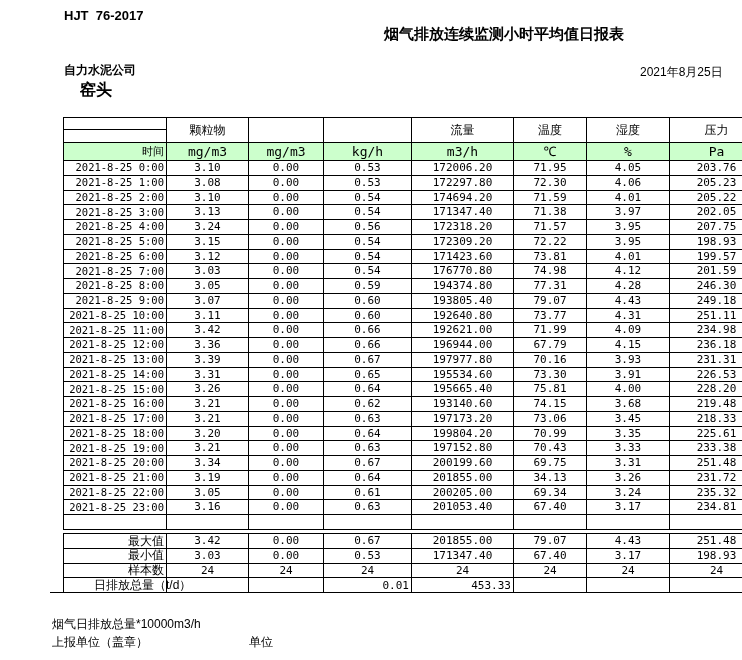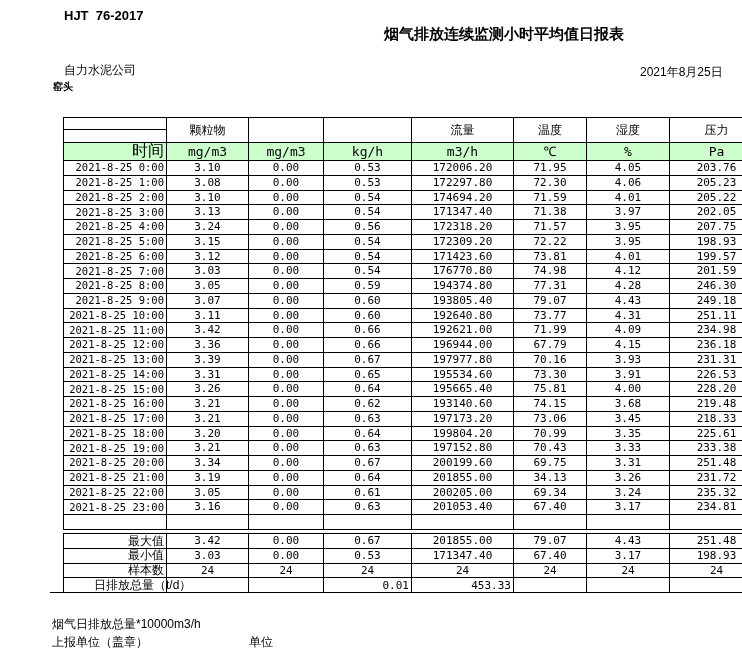--- a/index.html
+++ b/index.html
@@ -2,36 +2,36 @@
 <html><head>
 <meta charset="utf-8">
 <style>
   html,body { margin:0; padding:0; background:#fff; }
   .page {
     position:relative; width:742px; height:660px; background:#ffffff;
     font-family:"Liberation Sans", sans-serif; color:#000; overflow:hidden;margin-left:44px;
   }
   .std-label { position:absolute; left:20px; top:8px; font-size:13px; font-weight:bold; white-space:pre; }
   .doc-title { position:absolute; left:340px; top:25px; font-size:15px; font-weight:bold; white-space:nowrap; }
-  .company   { position:absolute; left:20px; top:62px; font-size:12px; font-weight:normal; }
-  .location  { position:absolute; left:9px; top:80px; font-size:10px; font-weight:bold; }
+  .company   { position:absolute; left:20px; top:62px; font-size:12px; font-weight:bold; }
+  .location  { position:absolute; left:36px; top:80px; font-size:16px; font-weight:bold; }
   .date      { position:absolute; left:596px; top:64px; font-size:12px; }
 
   .tables { position:absolute; left:19px; top:117px; }
   table { border-collapse:collapse; table-layout:fixed; width:700px;border-radius:26px; }
   td {
     border:1px solid #000; padding:0 2px; font-size:11px; line-height:1.05;
     overflow:hidden; white-space:nowrap; vertical-align:middle;
   }
   tr.h1 td { height:11px; }
   tr.h2 td { height:12px; }
   td.group-h { font-size:12px; text-align:center; }
   tr.units td { height:17px; background:#ccffcc; text-align:center;
                 font-family:"DejaVu Sans Mono", monospace; font-size:13px; }
-  tr.units td.time-h { font-family:"Liberation Sans", sans-serif; font-size:16px; text-align:right; }
+  tr.units td.time-h { font-family:"Liberation Sans", sans-serif; font-size:11px; text-align:right; }
   tr.data-row { height:14.75px; }
   td.c-time { text-align:right; font-family:"DejaVu Sans Mono", monospace; font-size:10.5px; }
   td.c-num  { text-align:center; font-family:"DejaVu Sans Mono", monospace; }
   tr.spacer-row { height:15px; }
   .summary-table { margin-top:3px; }
   .summary-table tr { height:14.8px; }
   td.c-label { text-align:right; font-size:12px; }
   td.right { text-align:right; }
   td.total-label { text-align:right; position:relative; overflow:visible;padding-left:43px; }
   td.total-label .overflow { display:inline-block; margin-left:-13px; white-space:nowrap; }

